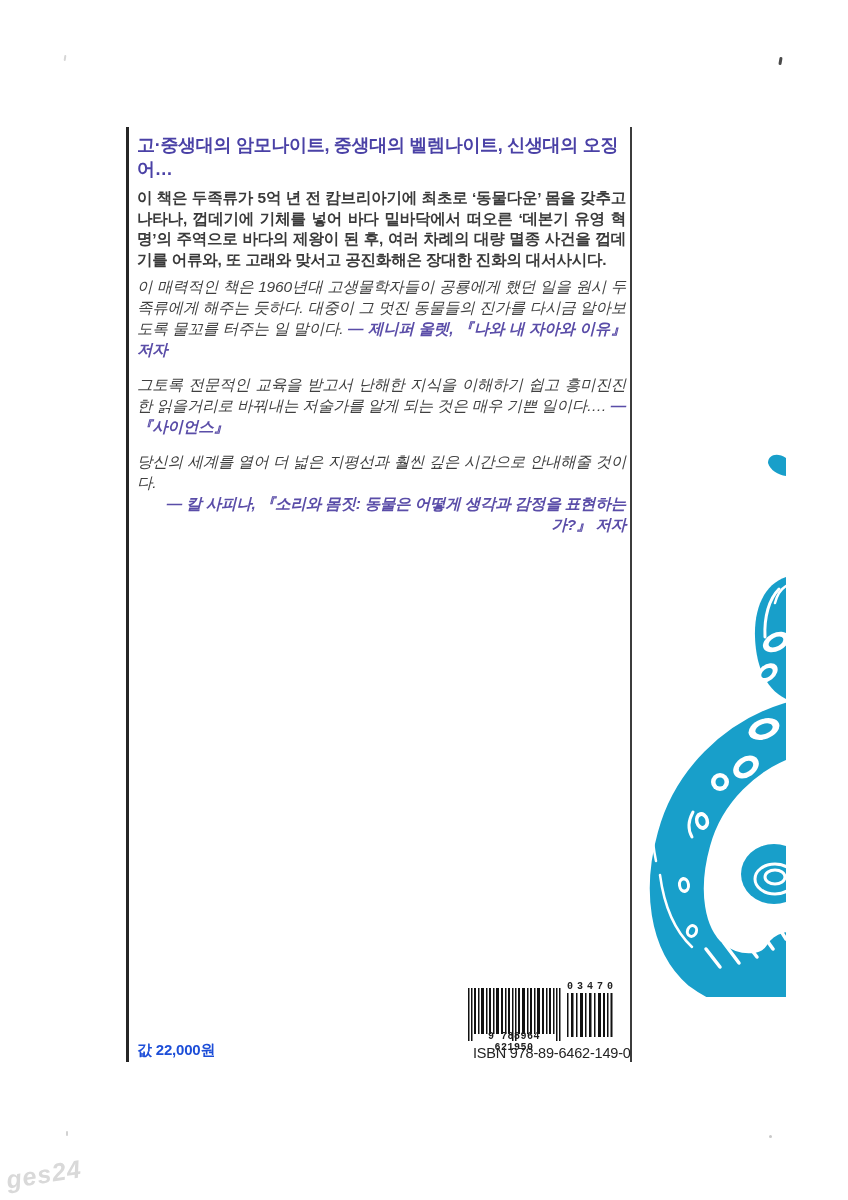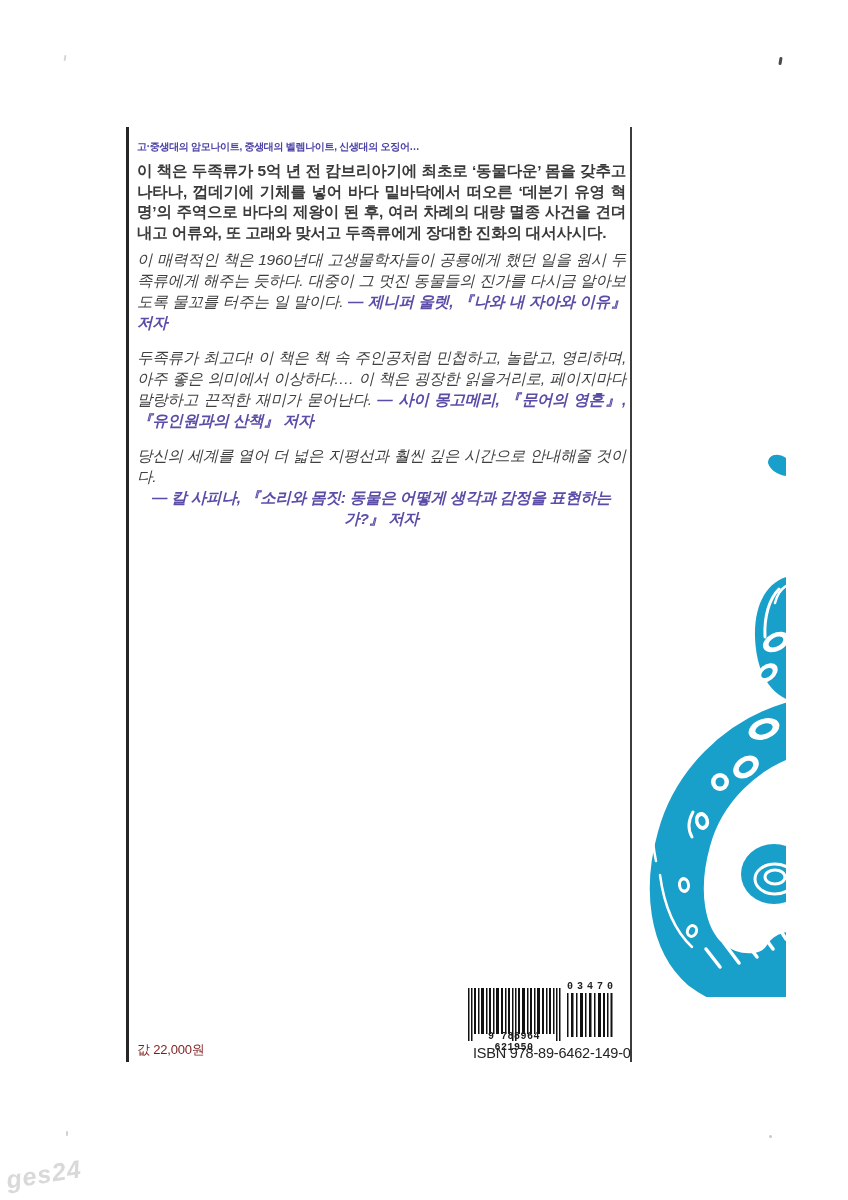--- a/index.html
+++ b/index.html
@@ -7,39 +7,39 @@
     width:848px;height:1200px;background:#ffffff;position:relative;
     font-family:"Liberation Sans","DejaVu Sans",sans-serif;
     overflow:hidden;
   }
   .rule{position:absolute;top:127px;height:935px;background:#2e2e2e;}
   .rule-left{left:126px;width:2.5px;background:#262626;}
   .rule-right{left:630px;width:1.5px;background:#3c3c3c;}
 
   .text-col{position:absolute;left:137px;top:129px;width:489px;}
   .kicker{
-    font-size:10px;font-weight:700;color:#4a41a6;letter-spacing:-0.3px;margin:11px 0 7px 0;
+    font-size:18px;font-weight:700;color:#4a41a6;letter-spacing:-0.3px;margin:4px 0 7px 0;
   }
   .title{
     font-size:26px;font-weight:700;color:#3a31a1;letter-spacing:-0.8px;margin:0 0 19px 0;line-height:31px;
   }
   .para{
     font-size:15.5px;line-height:20.5px;color:#3a3a3a;font-weight:600;
     text-align:justify;margin:0 0 6px 0;letter-spacing:-0.2px;word-break:break-all;
   }
   .para:last-of-type{margin-bottom:14px;}
   .blurb{
     font-size:15.5px;line-height:21px;color:#3f3f3f;font-weight:500;
     text-align:justify;margin:0 0 14px 0;letter-spacing:-0.2px;word-break:break-all;font-style:italic;
   }
   .attr{color:#5a4da8;font-weight:700;}
-  .attr-block{display:block;text-align:center;}
+  .attr-block{display:block;text-align:right;}
 
   .price{
-    position:absolute;left:137px;top:1041px;font-size:13px;font-weight:400;color:#7f1d1d;letter-spacing:-0.2px;
+    position:absolute;left:137px;top:1041px;font-size:15px;font-weight:700;color:#1d4ed8;letter-spacing:-0.2px;
   }
 
   .barcode-block{position:absolute;left:468px;top:981px;width:160px;height:80px;}
   .addon-digits{
     position:absolute;left:99px;top:0;width:46px;text-align:center;
     font-size:10px;font-weight:600;color:#222;letter-spacing:4px;
     font-family:"Liberation Mono","DejaVu Sans Mono",monospace;
   }
   .ean-svg{position:absolute;left:0;top:7px;}
   .addon-svg{position:absolute;left:99px;top:12px;}
@@ -67,24 +67,24 @@
 </style>
 </head>
 <body>
 
 <div class="rule rule-left"></div>
 <div class="rule rule-right"></div>
 
 <div class="text-col">
   <p class="kicker">고·중생대의 암모나이트, 중생대의 벨렘나이트, 신생대의 오징어…</p>
 
-  <p class="para">이 책은 두족류가 5억 년 전 캄브리아기에 최초로 ‘동물다운’ 몸을 갖추고 나타나, 껍데기에 기체를 넣어 바다 밑바닥에서 떠오른 ‘데본기 유영 혁명’의 주역으로 바다의 제왕이 된 후, 여러 차례의 대량 멸종 사건을 견뎌내고 어류와, 또 고래와 맞서고 두족류에게 장대한 진화의 대서사시다.</p>
+  <p class="para">이 책은 두족류가 5억 년 전 캄브리아기에 최초로 ‘동물다운’ 몸을 갖추고 나타나, 껍데기에 기체를 넣어 바다 밑바닥에서 떠오른 ‘데본기 유영 혁명’의 주역으로 바다의 제왕이 된 후, 여러 차례의 대량 멸종 사건을 껍데기를 어류와, 또 고래와 맞서고 공진화해온 장대한 진화의 대서사시다.</p>
 
   <p class="blurb"><span>이 매력적인 책은 1960년대 고생물학자들이 공룡에게 했던 일을 원시 두족류에게 해주는 듯하다. 대중이 그 멋진 동물들의 진가를 다시금 알아보도록 물꼬를 터주는 일 말이다.</span> <span class="attr">— 제니퍼 울렛, 『나와 내 자아와 이유』 저자</span></p>
-  <p class="blurb"><span>두족류가 최고다! 이 책은 책 속 주인공처럼 민첩하고, 놀랍고, 영리하며, 아주 좋은 의미에서 이상하다.… 이 책은 굉장한 읽을거리로, 페이지마다 말랑하고 끈적한 재미가 묻어난다.</span> <span class="attr">— 사이 몽고메리, 『문어의 영혼』, 『유인원과의 산책』 저자</span></p>
+  <p class="blurb"><span>그토록 전문적인 교육을 받고서 난해한 지식을 이해하기 쉽고 흥미진진한 읽을거리로 바꿔내는 저술가를 알게 되는 것은 매우 기쁜 일이다.…</span> <span class="attr">—『사이언스』</span></p>
   <p class="blurb"><span>당신의 세계를 열어 더 넓은 지평선과 훨씬 깊은 시간으로 안내해줄 것이다.</span> <span class="attr attr-block">— 칼 사피나, 『소리와 몸짓: 동물은 어떻게 생각과 감정을 표현하는가?』 저자</span></p>
 </div>
 
 <div class="price">값 22,000원</div>
 
 <div class="barcode-block">
   <div class="addon-digits">03470</div>
 
   <svg class="ean-svg" width="93" height="56" viewBox="0 0 93 56">
     <g fill="#111111">

